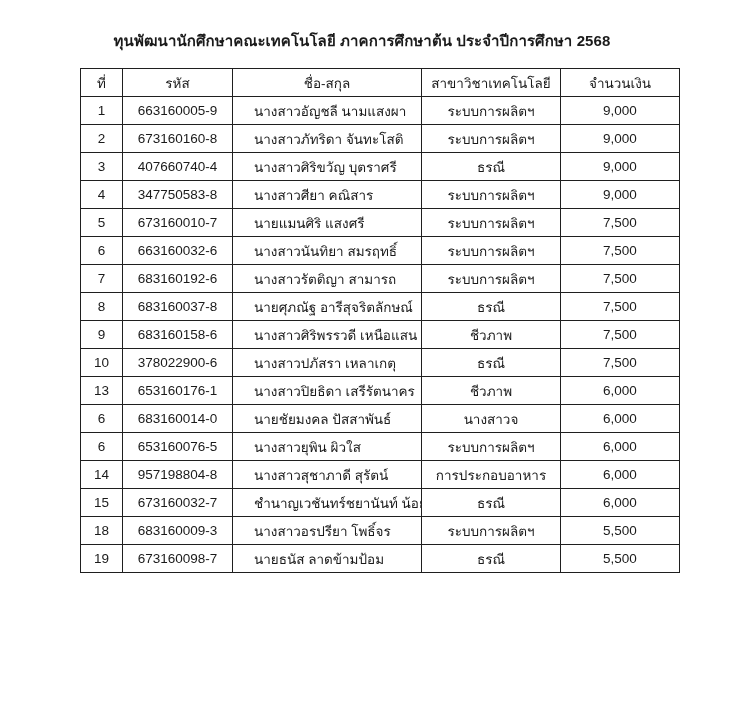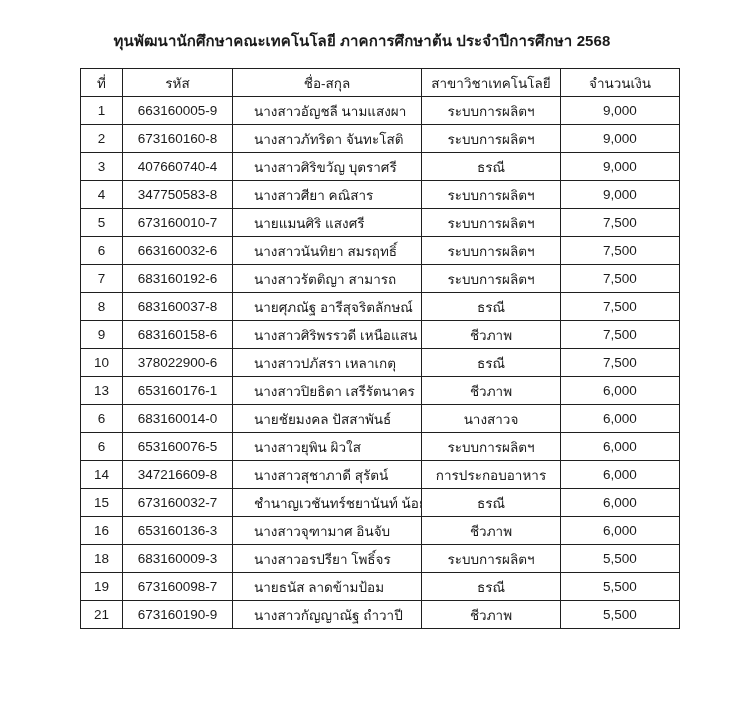--- a/index.html
+++ b/index.html
@@ -176,64 +176,50 @@
     <tr>
       <td class="c-no">6</td>
       <td class="c-code">653160076-5</td>
       <td class="c-name">นางสาวยุพิน ผิวใส</td>
       <td class="c-major">ระบบการผลิตฯ</td>
       <td class="c-amount">6,000</td>
     </tr>
 
     <tr>
       <td class="c-no">14</td>
-      <td class="c-code">347216609-8</td>
+      <td class="c-code">957198804-8</td>
       <td class="c-name">นางสาวสุชาภาดี สุรัตน์</td>
       <td class="c-major">การประกอบอาหาร</td>
       <td class="c-amount">6,000</td>
     </tr>
 
     <tr>
       <td class="c-no">15</td>
       <td class="c-code">673160032-7</td>
       <td class="c-name">ชำนาญเวชันทร์ชยานันท์ น้อยนิล</td>
       <td class="c-major">ธรณี</td>
       <td class="c-amount">6,000</td>
     </tr>
 
-    <tr>
-      <td class="c-no">16</td>
-      <td class="c-code">653160136-3</td>
-      <td class="c-name">นางสาวจุฑามาศ  อินจับ</td>
-      <td class="c-major">ชีวภาพ</td>
-      <td class="c-amount">6,000</td>
-    </tr>
 
 
     <tr>
       <td class="c-no">18</td>
       <td class="c-code">683160009-3</td>
       <td class="c-name">นางสาวอรปรียา  โพธิ์จร</td>
       <td class="c-major">ระบบการผลิตฯ</td>
       <td class="c-amount">5,500</td>
     </tr>
 
     <tr>
       <td class="c-no">19</td>
       <td class="c-code">673160098-7</td>
       <td class="c-name">นายธนัส  ลาดข้ามป้อม</td>
       <td class="c-major">ธรณี</td>
       <td class="c-amount">5,500</td>
     </tr>
 
 
-    <tr>
-      <td class="c-no">21</td>
-      <td class="c-code">673160190-9</td>
-      <td class="c-name">นางสาวกัญญาณัฐ  ถำวาปี</td>
-      <td class="c-major">ชีวภาพ</td>
-      <td class="c-amount">5,500</td>
-    </tr>
 
   </tbody>
   </table>
 
 </div>
 
 </body></html>

